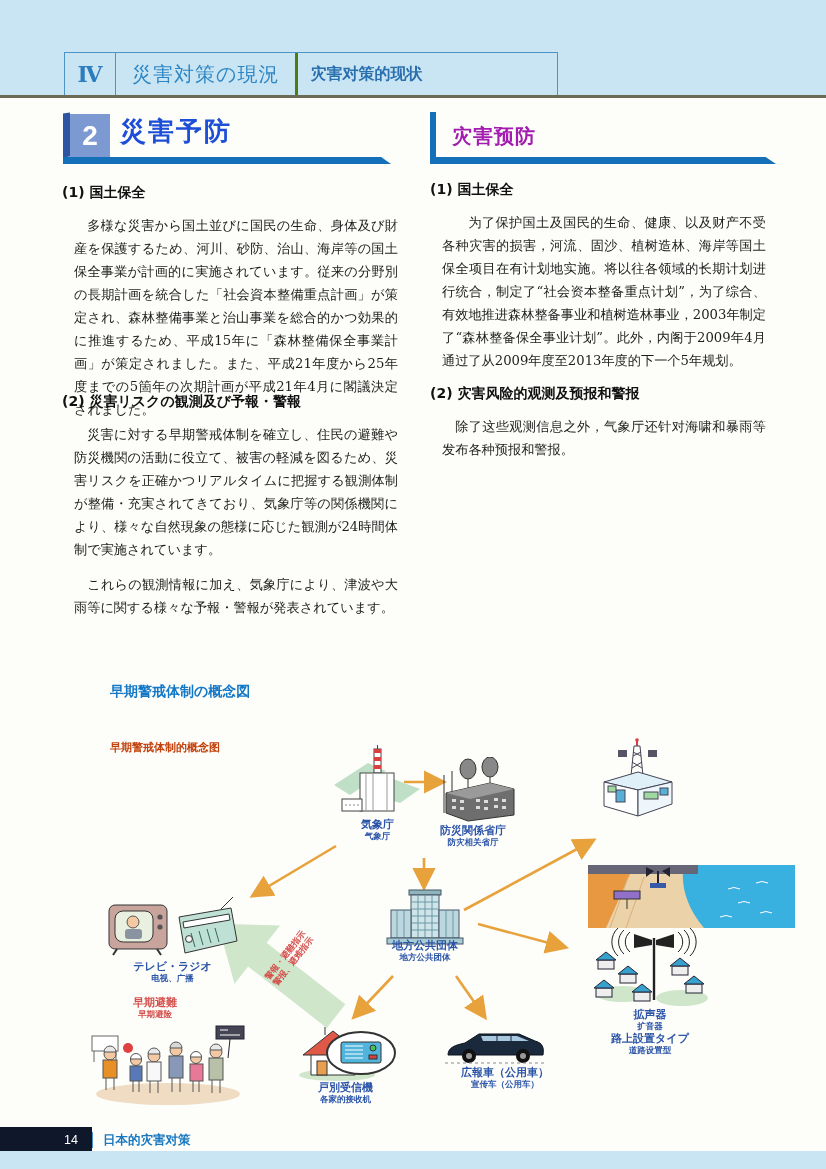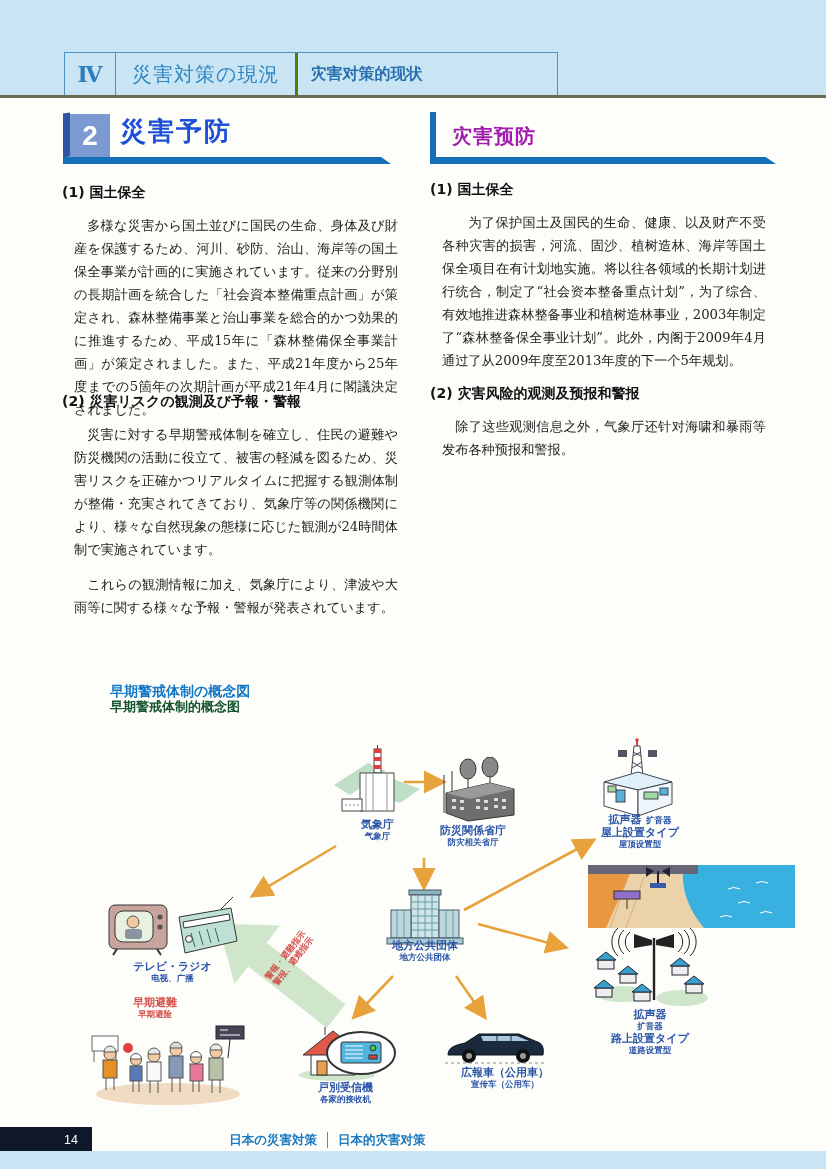--- a/index.html
+++ b/index.html
@@ -39,21 +39,21 @@
   .tb-r1{left:430px;top:181px;} .tb-r2{left:430px;top:385px;}
   .tblock h3{margin:0 0 7px 0;font-size:14px;font-weight:bold;color:#111;
              font-family:"DejaVu Sans",sans-serif;}
   .tblock p{margin:12px;font-family:"DejaVu Serif",serif;font-size:13.2px;line-height:23px;
             color:#1c1c1c;text-align:justify;}
   .ind1{text-indent:1em;} .ind2{text-indent:2em;}
 
   
   .fig-title{position:absolute;left:110px;top:683px;line-height:16px;}
   .fig-title .ja{font-size:14px;font-weight:bold;color:#1478c8;display:block;}
-  .fig-title .zh{font-size:13px;font-weight:bold;color:#14532d;display:block;}
+  .fig-title .zh{font-size:11px;font-weight:bold;color:#c2410c;display:block;margin-top:40px;}
 
   .canvas{position:absolute;left:0;top:660px;width:826px;height:500px;}
   .node{position:absolute;}
   .arrows{position:absolute;left:0;top:0;pointer-events:none;}
   .arrows line{stroke:#e8a23c;stroke-width:2.6;}
   .cap{position:absolute;text-align:center;line-height:12px;color:#2b55a8;}
   .cap .ja{font-size:11px;font-weight:bold;display:block;}
   .cap .zh{font-size:8.5px;font-weight:bold;display:block;}
   .cap.red{color:#d4504c;}
   .cap .ja-in{font-size:11px;font-weight:bold;}
@@ -206,26 +206,20 @@
       <rect x="26" y="12" width="9" height="7" fill="#556"></rect>
       <rect x="56" y="12" width="9" height="7" fill="#556"></rect>
       <polygon points="12,44 46,34 80,44 46,52" fill="#dff0f8" stroke="#445"></polygon>
       <polygon points="12,44 46,52 46,78 12,68" fill="#fff" stroke="#445"></polygon>
       <polygon points="46,52 80,44 80,66 46,78" fill="#eef6fb" stroke="#445"></polygon>
       <rect x="24" y="52" width="9" height="12" fill="#58b0d8" stroke="#445"></rect>
       <rect x="16" y="48" width="8" height="6" fill="#9fd8a0" stroke="#445"></rect>
       <rect x="52" y="54" width="14" height="7" fill="#9fd8a0" stroke="#445"></rect>
       <rect x="68" y="50" width="8" height="7" fill="#58b0d8" stroke="#445"></rect>
     </svg>
-    <div class="cap" style="left:580px;top:152px;width:120px">
-      <span><span class="ja-in">拡声器</span>
-      <span class="zh-in">扩音器</span></span>
-      <span class="ja">屋上設置タイプ</span>
-      <span class="zh">屋顶设置型</span>
-    </div>
 
     <svg class="node" style="left:588px;top:205px" width="207" height="63" viewBox="0 0 207 63">
       <rect width="207" height="63" fill="#ecd2a8"></rect>
       <path d="M96,0 H207 V63 H116 C98,42 92,18 96,0 z" fill="#38b0e0"></path>
       <rect x="0" y="0" width="110" height="9" fill="#667"></rect>
       <polygon points="0,9 42,9 18,63 0,63" fill="#e89840"></polygon>
       <path d="M40,12 C34,30 28,46 22,63" stroke="#d8b080" fill="none"></path>
       <path d="M56,12 C50,30 44,46 38,63" stroke="#d8b080" fill="none"></path>
       <rect x="26" y="26" width="26" height="8" fill="#9070c8" stroke="#333"></rect>
       <line x1="39" y1="34" x2="39" y2="44" stroke="#333"></line>
@@ -405,19 +399,18 @@
       <span class="ja">広報車（公用車）</span>
       <span class="zh">宣传车（公用车）</span>
     </div>
 
   </div>
 
   <div class="f-num">
     <span>14</span>
   </div>
   <div class="f-titles">
-    <span class="f-ja">日本の災害対策</span>
     <span class="f-div"></span>
     <span class="f-zh">日本的灾害对策</span>
   </div>
   <div class="bottom-band"></div>
 
 </div>
 
 </body></html>

